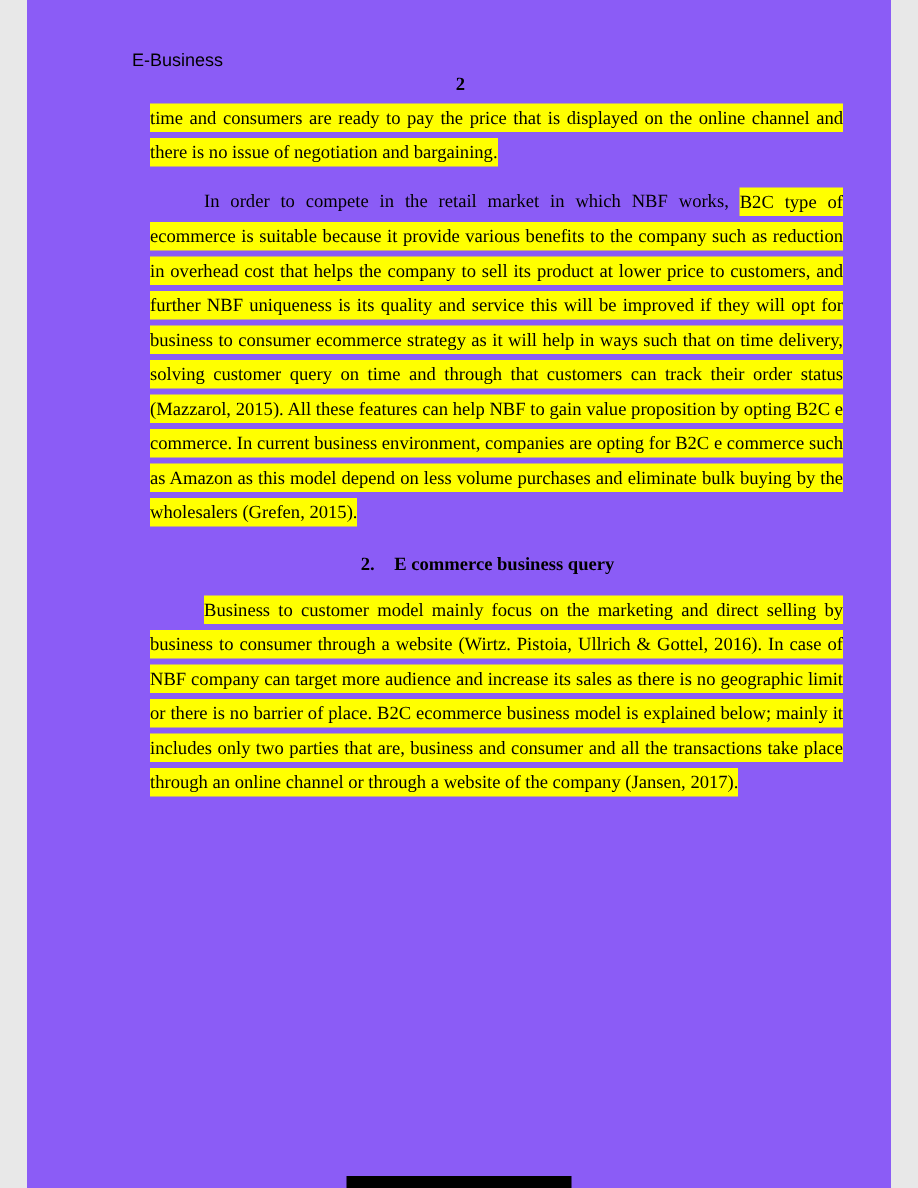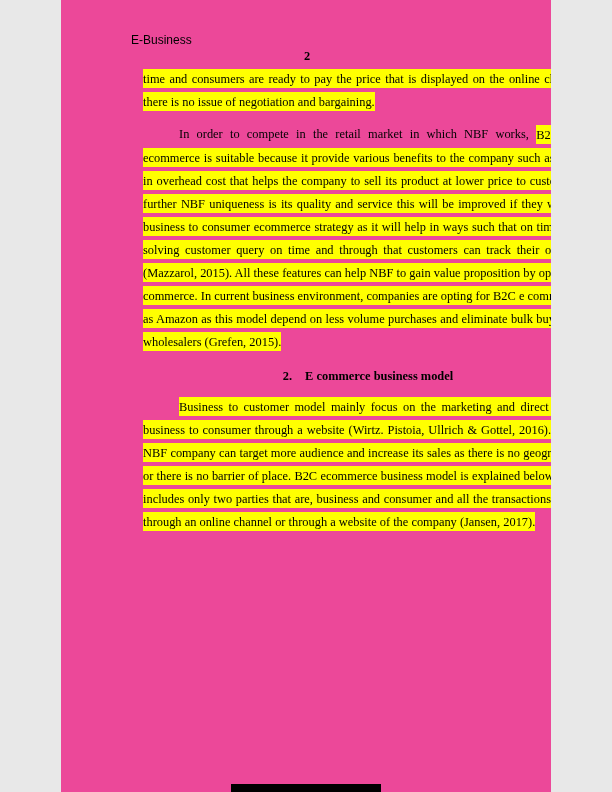--- a/index.html
+++ b/index.html
@@ -1,21 +1,21 @@
 <!DOCTYPE html>
 <html><head>
 <meta charset="utf-8">
 <style>
   html, body { margin: 0; padding: 0; background: #e8e8e8; }
   .page {
     position: relative;
-    width: 490px;
+    width: 576px;
     height: 792px;
     margin: 0 auto;
-    background: #ec4899;
+    background: #8b5cf6;
     font-family: "Liberation Serif", serif;
     font-size: 12.4px;
     color: #000000;
     overflow: hidden;
   }
   .header {
     position: absolute;
     top: 33px;
     left: 70px;
     right: 68px;
@@ -73,21 +73,21 @@
     <div class="header-title">E-Business</div>
     <div class="page-number">2</div>
   </div>
 
   <div class="doc-body">
 
     <p><span class="hl">time and consumers are ready to pay the price that is displayed on the online channel and there is no issue of negotiation and bargaining.</span></p>
 
     <p class="indent"><span>In order to compete in the retail market in which NBF works, </span><span class="hl">B2C type of ecommerce is suitable because it provide various benefits to the company such as reduction in overhead cost that helps the company to sell its product at lower price to customers,  and further NBF uniqueness is its quality and service  this will be improved if they will opt for business to consumer ecommerce strategy as it will help in ways such that on time delivery, solving customer query on time and through that customers can track their order status (Mazzarol, 2015). All these features can help NBF to gain value proposition by opting B2C e commerce. In current business environment, companies are opting for B2C e commerce such as Amazon as this model depend on less volume purchases and eliminate bulk buying by the wholesalers (Grefen, 2015).</span></p>
 
-    <div class="section-heading"><span class="heading-number">2.</span><span>E commerce business model</span></div>
+    <div class="section-heading"><span class="heading-number">2.</span><span>E commerce business query</span></div>
 
     <p class="indent"><span class="hl">Business to customer model mainly focus on the marketing and direct selling by business to consumer through a website (Wirtz. Pistoia, Ullrich &amp; Gottel, 2016). In case of NBF company can target more audience and increase its sales as there is no geographic limit or there is no barrier of place. B2C ecommerce business model is explained below; mainly it includes only two parties that are, business and consumer and all the transactions take place through an online channel or through a website of the company (Jansen, 2017).</span></p>
 
   </div>
 
   <div class="bottom-bar"></div>
 
 </div>
 
 </body></html>

